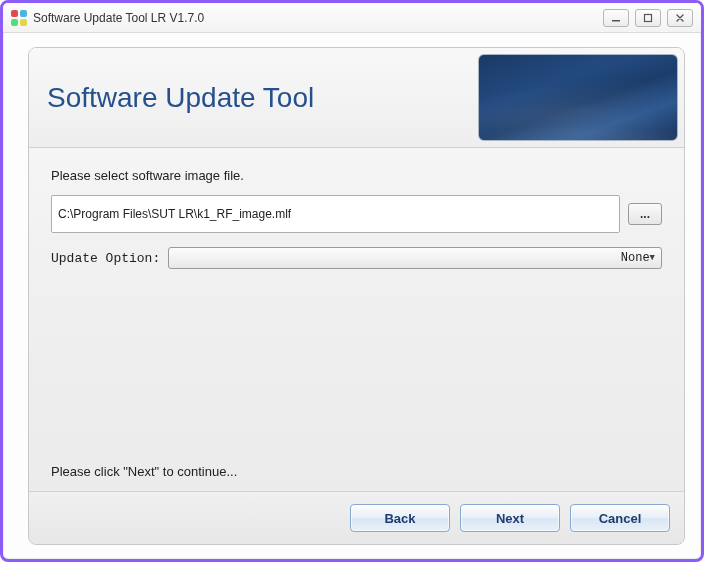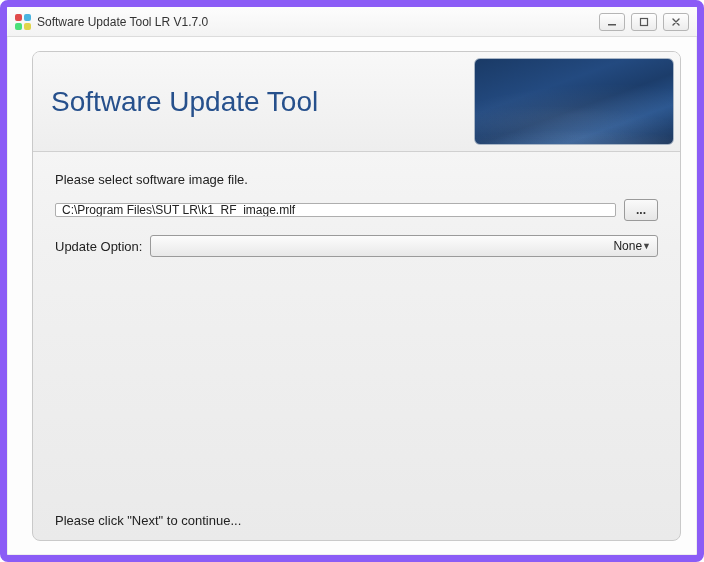--- a/index.html
+++ b/index.html
@@ -8,21 +8,21 @@
     padding: 0;
     width: 704px;
     height: 562px;
     font-family: "Segoe UI", Tahoma, sans-serif;
     font-size: 12px;
     background: #fff;
   }
   .window {
     width: 704px;
     height: 562px;
-    border: 7px solid #8b5cf6;
+    border: 3px solid #8b5cf6;
     border-radius: 8px;
     background: #fdfdfd;
     box-shadow: 0 0 0 1px #eee inset;
     overflow: hidden;
     display: flex;
     flex-direction: column;
   }
   .titlebar {
     height: 30px;
     display: flex;
@@ -117,41 +117,41 @@
     color:#222;
     font-size:13px;
     display:flex;flex-direction:column;
   }
   .instr{ margin-bottom:12px; }
   .file-row{
     display:flex;gap:8px;align-items:center;margin-bottom:14px;
   }
   .file-input{
     flex:1;
-    height:14px;
+    height:38px;
     border:1px solid #aeaeae;
     border-radius:2px;
     background:#fff;
     padding:2px 6px;
     font-size:12px;
     color:#222;
   }
   .browse-btn{
     width:34px;height:22px;
     border:1px solid #9a9a9a;
     border-radius:3px;
     background:linear-gradient(#fafafa,#e6e6e6);
     font-weight:bold;
     font-size:12px;
     color:#333;
     display:flex;align-items:center;justify-content:center;
     cursor:pointer;
   }
   .option-row{
-    display:flex;align-items:center;gap:8px;
+    display:flex;align-items:center;gap:8px;font-family:Liberation Mono, monospace;
   }
   .option-label{ font-size:13px; }
   .select{
     flex:1;
     height:22px;
     border:1px solid #9a9a9a;
     border-radius:3px;
     background:linear-gradient(#fcfcfc,#e8e8e8);
     display:flex;align-items:center;
     padding:0 6px;
@@ -242,16 +242,21 @@
             <span class="sel-text">None</span>
             <span class="caret">▼</span>
           </div>
         </div>
 
         <div class="spacer"></div>
 
         <div class="hint">Please click "Next" to continue...</div>
       </div>
 
+      <div class="footer">
+        <div class="btn">Back</div>
+        <div class="btn">Next</div>
+        <div class="btn">Cancel</div>
+      </div>
 
     </div>
   </div>
 </div>
 
 </body></html>

